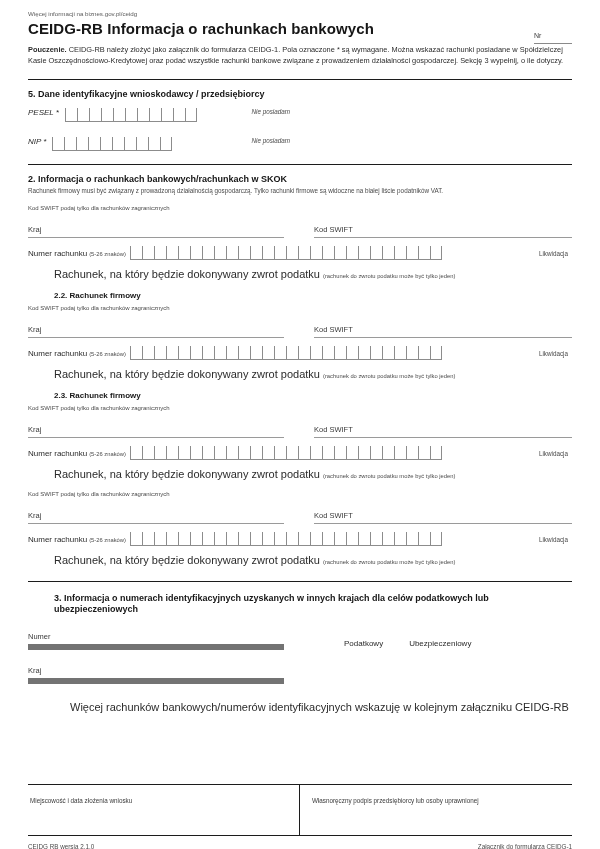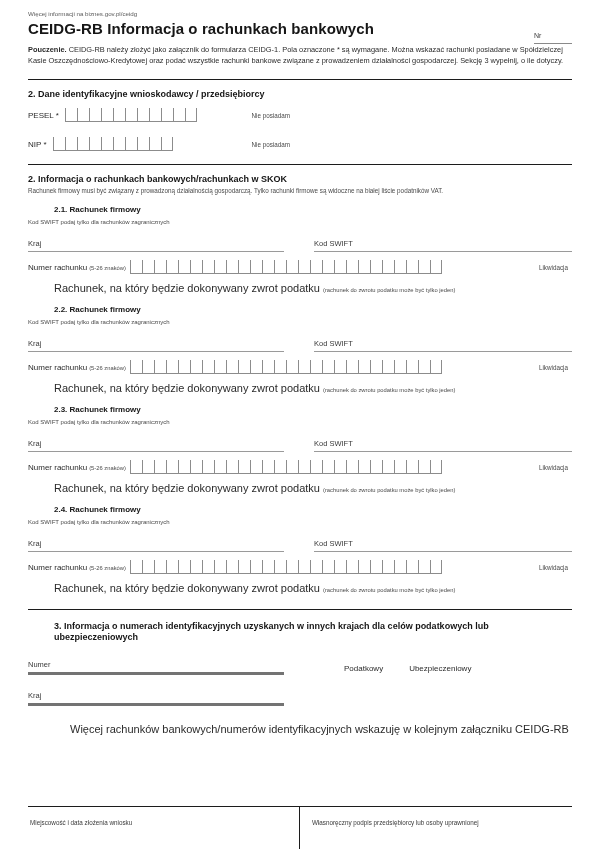--- a/index.html
+++ b/index.html
@@ -13,21 +13,21 @@
   .page-title { font-size:15px; font-weight:bold; color:#161616; margin-top:3px; letter-spacing:0.1px; }
   .nr-field { position:absolute; top:24px; right:28px; width:38px; border-bottom:1px solid #8a8a8a; padding-bottom:1px; }
   .nr-field span { font-size:7px; color:#3a3a3a; }
   .notice { font-size:7.4px; line-height:1.5; margin-top:7px; color:#2b2b2b; width:544px; }
   .notice b { font-weight:bold; }
   .divider { border:none; border-top:1.8px solid #1c1c1c; margin-top:13px; }
   h2.section-heading { font-size:9px; font-weight:bold; color:#161616; margin-top:9px; }
   .section-note { font-size:6.3px; color:#4a4a4a; margin-top:3px; }
   
   .id-row { display:flex; margin-top:9px; }
-  .id-group { display:flex; align-items:flex-end; width:262px; }
+  .id-group { display:flex; width:262px;font-style:italic; }
   .id-group.right { margin-left:24px; width:258px; }
   .id-label { font-size:8px; color:#2b2b2b; margin-right:6px; white-space:nowrap; padding-bottom:2px; }
   .comb { display:flex; }
   .comb .cell { width:12px; height:14px; border-left:1px solid #8c8c8c; border-bottom:1px solid #8c8c8c; }
   .comb .cell:last-child { border-right:1px solid #8c8c8c; }
   .nie-posiadam { font-size:6.3px; color:#4a4a4a; margin-left:auto; padding-bottom:3px; white-space:nowrap; }
   
   .account-block { margin-top:11px; }
   .subheading { font-size:8px; font-weight:bold; color:#161616; margin-left:26px; }
   .tiny-note { font-size:6px; color:#4a4a4a; margin-top:5px; }
@@ -39,21 +39,21 @@
   .acct-row { display:flex; align-items:flex-end; margin-top:8px; }
   .acct-label { font-size:8px; color:#2b2b2b; white-space:nowrap; padding-bottom:2px; }
   .acct-hint { font-size:5.8px; color:#4a4a4a; white-space:nowrap; padding-bottom:3px; margin:0 4px 0 2px; }
   .likwidacja { font-size:6.3px; color:#4a4a4a; margin-left:auto; padding-bottom:3px; margin-right:4px; }
   .refund-row { margin-top:8px; margin-left:26px; display:flex; align-items:baseline; }
   .refund-label { font-size:11px; color:#2b2b2b; }
   .refund-hint { font-size:5.8px; color:#4a4a4a; margin-left:3px; }
   
   h2.section3-heading { font-size:9px; font-weight:bold; color:#161616; margin-top:11px; margin-left:26px; max-width:505px; line-height:1.25; }
   .s3-row { display:flex; align-items:flex-end; margin-top:9px; }
-  .s3-field { border-bottom:3px solid #737373; padding-bottom:1px; width:256px; }
+  .s3-field { border-bottom:6px solid #737373; padding-bottom:1px; width:256px; }
   .s3-field span { font-size:7.5px; color:#3a3a3a; }
   .s3-option { font-size:8px; color:#2b2b2b; padding-bottom:2px; }
   .s3-option.podatkowy { margin-left:60px; }
   .s3-option.ubezp { margin-left:26px; }
   .more-text { font-size:11px; color:#2b2b2b; margin-top:17px; margin-left:42px; }
   
   .signature-table { display:flex; border-top:1.8px solid #1c1c1c; border-bottom:1.8px solid #1c1c1c; margin-top:71px; height:52px; }
   .signature-cell { padding:4px 2px; }
   .signature-cell.left { width:272px; border-right:1.8px solid #1c1c1c; }
   .signature-cell.right { flex:1; padding-left:12px; }
@@ -67,21 +67,21 @@
 
 <div class="info-link">Więcej informacji na biznes.gov.pl/ceidg</div>
 <h1 class="page-title">CEIDG-RB Informacja o rachunkach bankowych</h1>
 <div class="nr-field">
   <span>Nr</span>
 </div>
 <p class="notice"><b>Pouczenie.</b><span> CEIDG-RB należy złożyć jako załącznik do formularza CEIDG-1. Pola oznaczone * są wymagane. Można wskazać rachunki posiadane w Spółdzielczej Kasie Oszczędnościowo-Kredytowej oraz podać wszystkie rachunki bankowe związane z prowadzeniem działalności gospodarczej. Sekcję 3 wypełnij, o ile dotyczy.</span></p>
 
 <hr class="divider">
 
-<h2 class="section-heading">2. Dane identyfikacyjne wnioskodawcy / przedsiębiorcy</h2>
+<h2 class="section-heading">5. Dane identyfikacyjne wnioskodawcy / przedsiębiorcy</h2>
 <div class="id-row">
   <div class="id-group">
     <span class="id-label">PESEL *</span>
     <div class="comb">
         <span class="cell"></span>
         <span class="cell"></span>
         <span class="cell"></span>
         <span class="cell"></span>
         <span class="cell"></span>
         <span class="cell"></span>
@@ -112,21 +112,20 @@
     <span class="nie-posiadam">Nie posiadam</span>
   </div>
 </div>
 
 <hr class="divider">
 
 <h2 class="section-heading">2. Informacja o rachunkach bankowych/rachunkach w SKOK</h2>
 <div class="section-note">Rachunek firmowy musi być związany z prowadzoną działalnością gospodarczą. Tylko rachunki firmowe są widoczne na białej liście podatników VAT.</div>
 
 <section class="account-block">
-  <h3 class="subheading">2.1. Rachunek firmowy</h3>
   <div class="tiny-note">Kod SWIFT podaj tylko dla rachunków zagranicznych</div>
   <div class="line-row">
     <div class="line-field kraj"><span>Kraj</span></div>
     <div class="line-field swift"><span>Kod SWIFT</span></div>
   </div>
   <div class="acct-row">
     <span class="acct-label">Numer rachunku</span>
     <span class="acct-hint">(5-26 znaków)</span>
     <div class="comb">
         <span class="cell"></span>
@@ -250,21 +249,20 @@
       </div>
     <span class="likwidacja">Likwidacja</span>
   </div>
   <div class="refund-row">
     <span class="refund-label">Rachunek, na który będzie dokonywany zwrot podatku</span>
     <span class="refund-hint">(rachunek do zwrotu podatku może być tylko jeden)</span>
   </div>
 </section>
 
 <section class="account-block">
-  <h3 class="subheading">2.4. Rachunek firmowy</h3>
   <div class="tiny-note">Kod SWIFT podaj tylko dla rachunków zagranicznych</div>
   <div class="line-row">
     <div class="line-field kraj"><span>Kraj</span></div>
     <div class="line-field swift"><span>Kod SWIFT</span></div>
   </div>
   <div class="acct-row">
     <span class="acct-label">Numer rachunku</span>
     <span class="acct-hint">(5-26 znaków)</span>
     <div class="comb">
         <span class="cell"></span>

